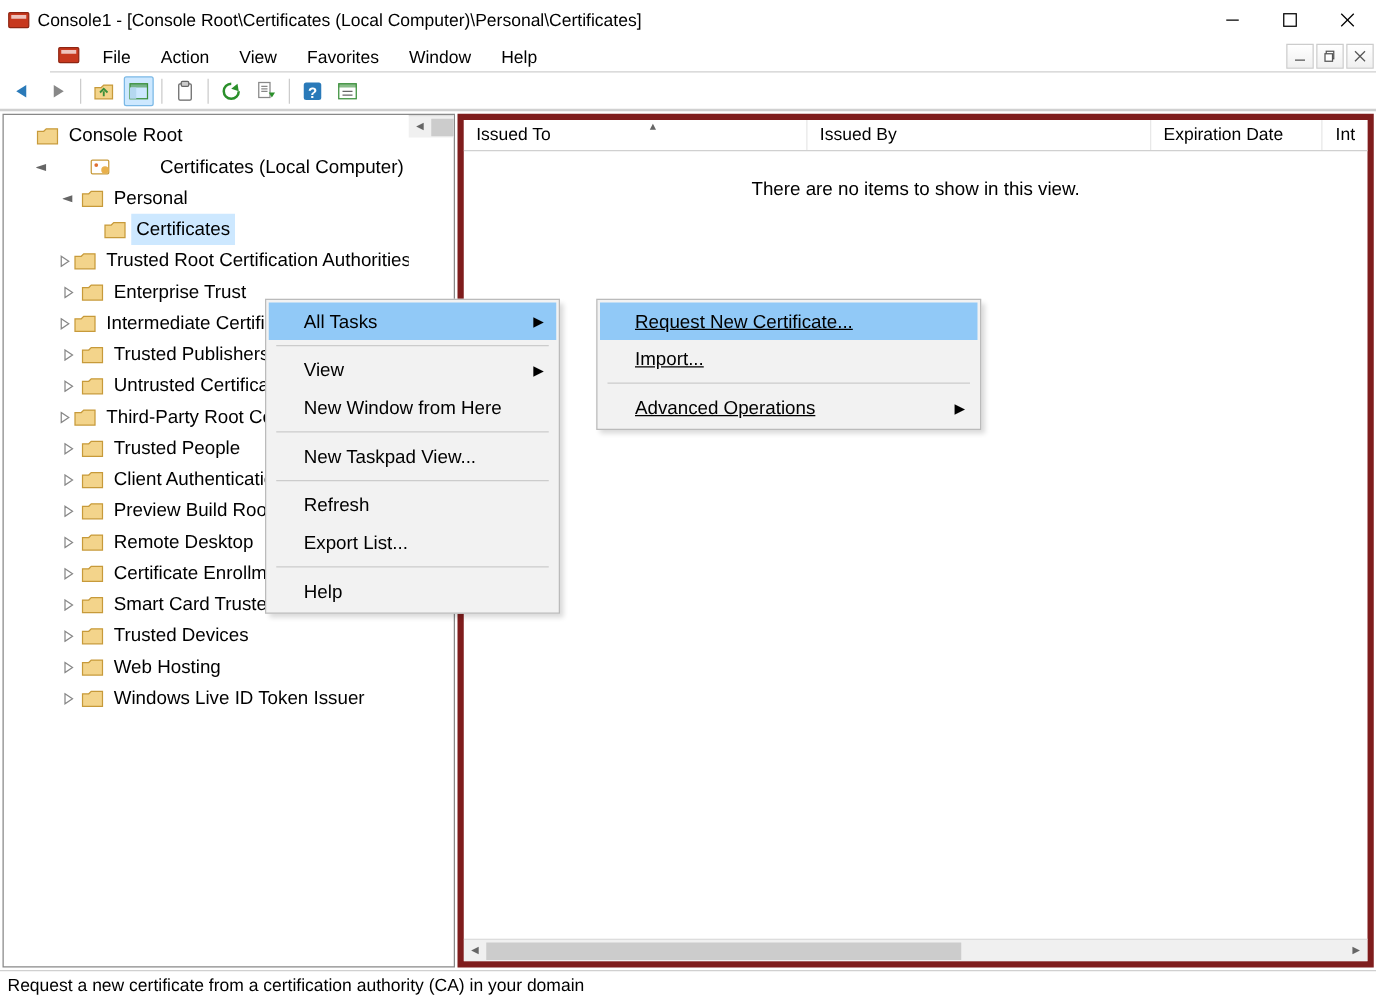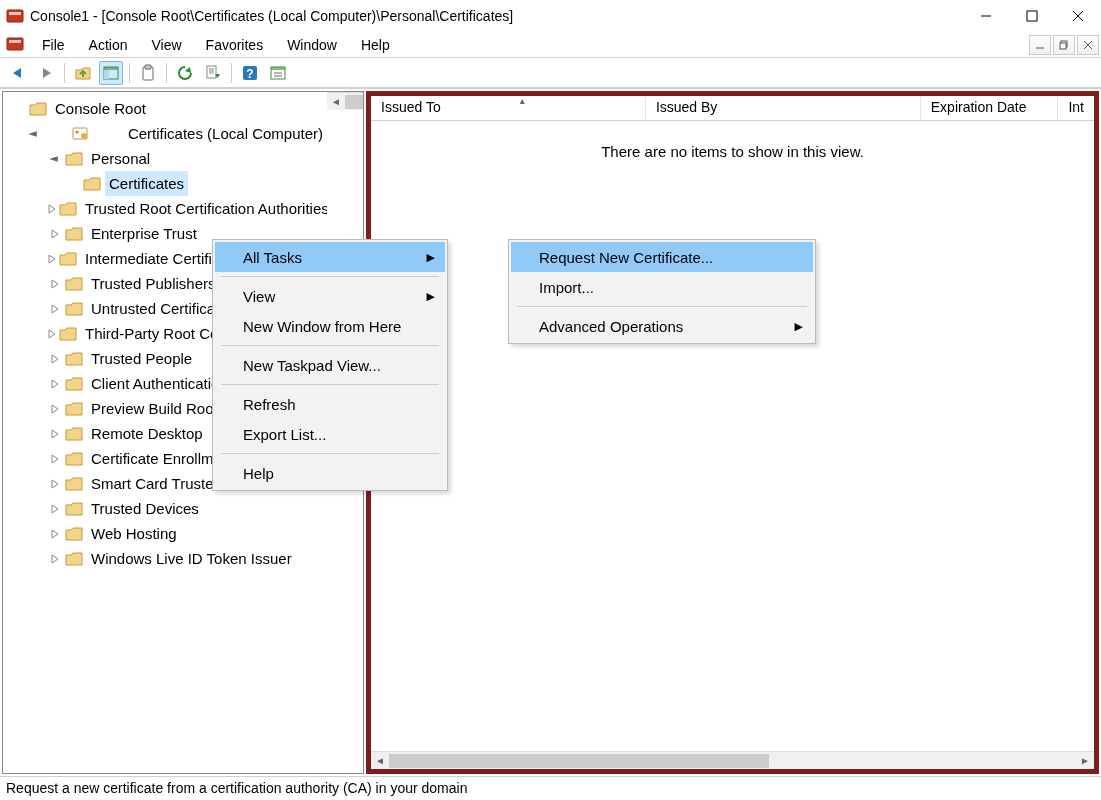--- a/index.html
+++ b/index.html
@@ -34,20 +34,21 @@
   }
 
   
   .menubar {
     display: flex;
     align-items: center;
     height: 26px;
     padding: 0 0 0 30px;
     border-bottom: 1px solid #d0d0d0;
     position: relative;
+    margin-left: 40px;
   }
   .menu-icon {
     position: absolute; left: 6px; top: 3px;
   }
   .menu-item {
     padding: 0 12px;
     height: 100%;
     display: flex;
     align-items: center;
   }
@@ -225,21 +226,21 @@
     position: absolute;
     right: 10px;
     font-size: 11px;
   }
   .ctx-sep {
     height: 1px;
     background: #ccc;
     margin: 4px 6px;
   }
   #ctx-menu-1 { left: 212px; top: 239px; width: 236px; z-index: 10;}
-  #ctx-menu-2 { left: 508px; top: 239px; width: 308px; z-index: 11;}
+  #ctx-menu-2 { left: 477px; top: 239px; width: 308px; z-index: 11; text-decoration: underline;}
 
   
   svg { display: block; }
 </style>
 </head>
 <body>
 
 <div class="titlebar">
   <span>
     <svg width="18" height="18" viewBox="0 0 18 18">

